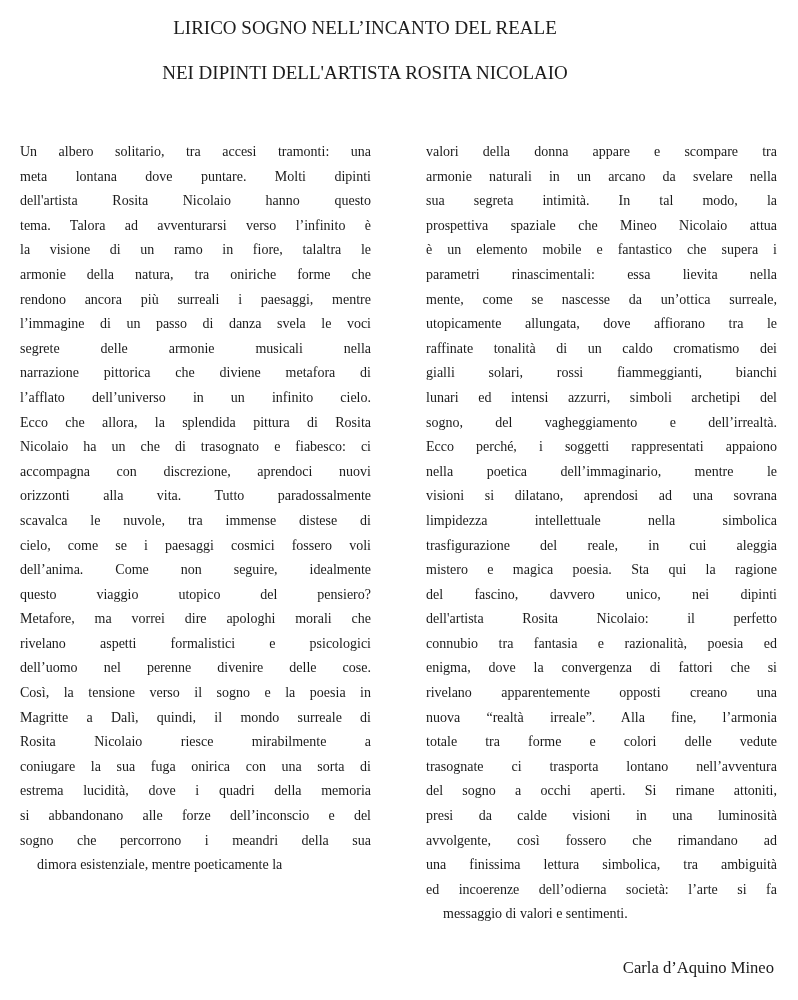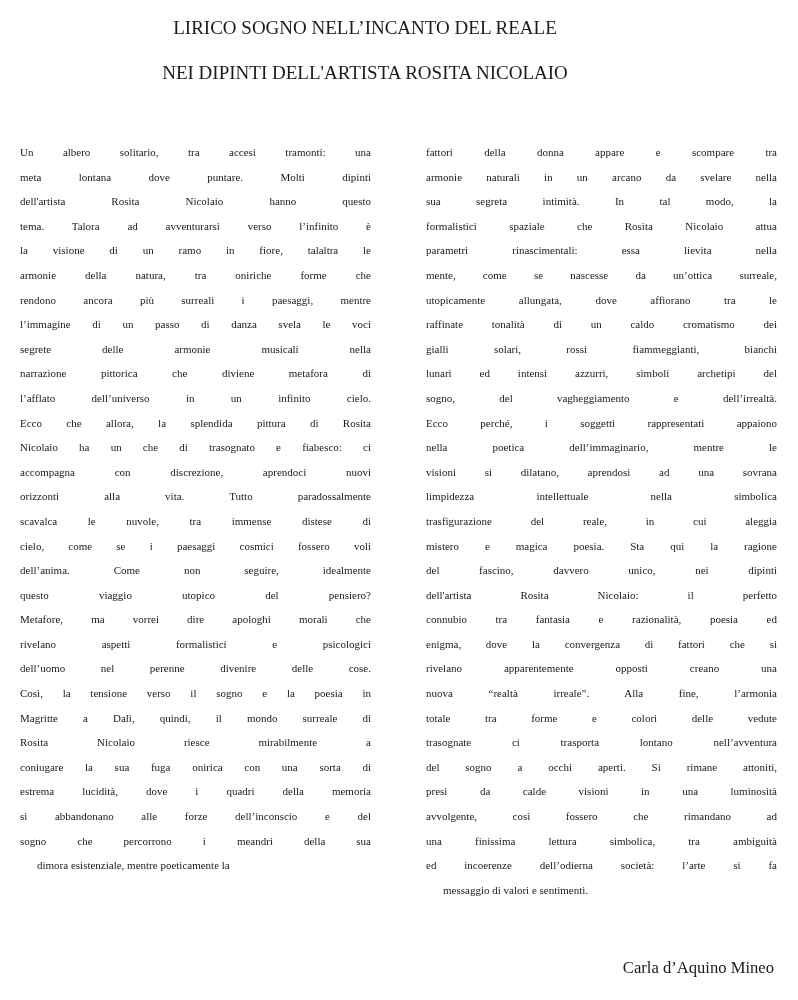--- a/index.html
+++ b/index.html
@@ -25,21 +25,21 @@
       white-space: nowrap;
       color: #1c1c1c;
     }
     .title.l1 { top: 17px; }
     .title.l2 { top: 62px; }
 
     .column {
       position: absolute;
       top: 140px;
       width: 351px;
-      font-size: 11px;
+      font-size: 14px;
       line-height: 24.6px;
     }
     .column.left { left: 20px; }
     .column.right { left: 426px; }
 
     .line {
       display: block;
       height: 24.6px;
       white-space: nowrap;
       text-align: justify;
@@ -89,24 +89,25 @@
     <span class="line">Così, la tensione verso il sogno e la poesia in</span>
     <span class="line">Magritte a Dalì, quindi, il mondo surreale di</span>
     <span class="line">Rosita Nicolaio riesce mirabilmente a</span>
     <span class="line">coniugare la sua fuga onirica con una sorta di</span>
     <span class="line">estrema lucidità, dove i quadri della memoria</span>
     <span class="line">si abbandonano alle forze dell’inconscio e del</span>
     <span class="line">sogno che percorrono i meandri della sua</span>
     <span class="line last">dimora esistenziale, mentre poeticamente la</span>
   </div>
 <div class="column right" id="col-right">
-    <span class="line">fattori della donna appare e scompare tra</span>
+    <span class="line">valori della donna appare e scompare tra</span>
     <span class="line">armonie naturali in un arcano da svelare nella</span>
     <span class="line">sua segreta intimità. In tal modo, la</span>
-    <span class="line">formalistici spaziale che Rosita Nicolaio attua</span>
+    <span class="line">prospettiva spaziale che Mineo Nicolaio attua</span>
+    <span class="line">è un elemento mobile e fantastico che supera i</span>
     <span class="line">parametri rinascimentali: essa lievita nella</span>
     <span class="line">mente, come se nascesse da un’ottica surreale,</span>
     <span class="line">utopicamente allungata, dove affiorano tra le</span>
     <span class="line">raffinate tonalità di un caldo cromatismo dei</span>
     <span class="line">gialli solari, rossi fiammeggianti, bianchi</span>
     <span class="line">lunari ed intensi azzurri, simboli archetipi del</span>
     <span class="line">sogno, del vagheggiamento e dell’irrealtà.</span>
     <span class="line">Ecco perché, i soggetti rappresentati appaiono</span>
     <span class="line">nella poetica dell’immaginario, mentre le</span>
     <span class="line">visioni si dilatano, aprendosi ad una sovrana</span>

